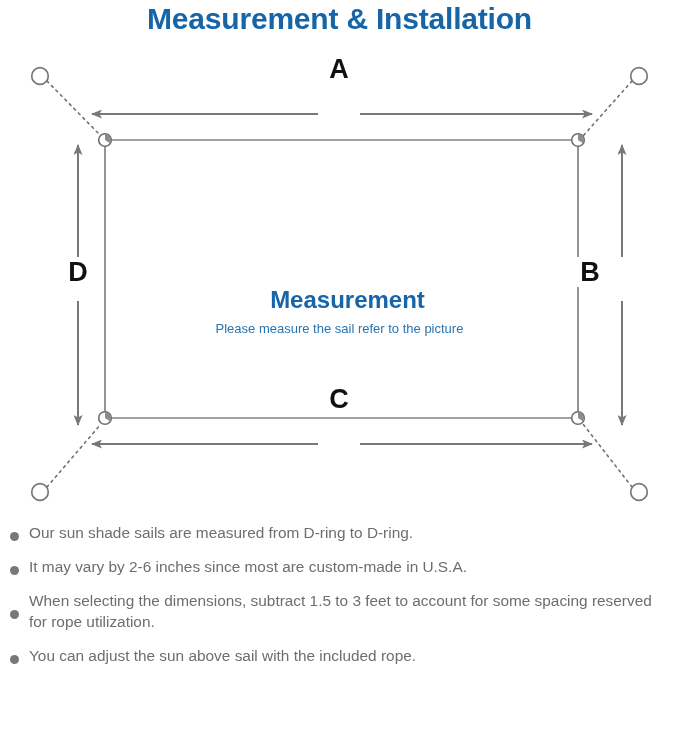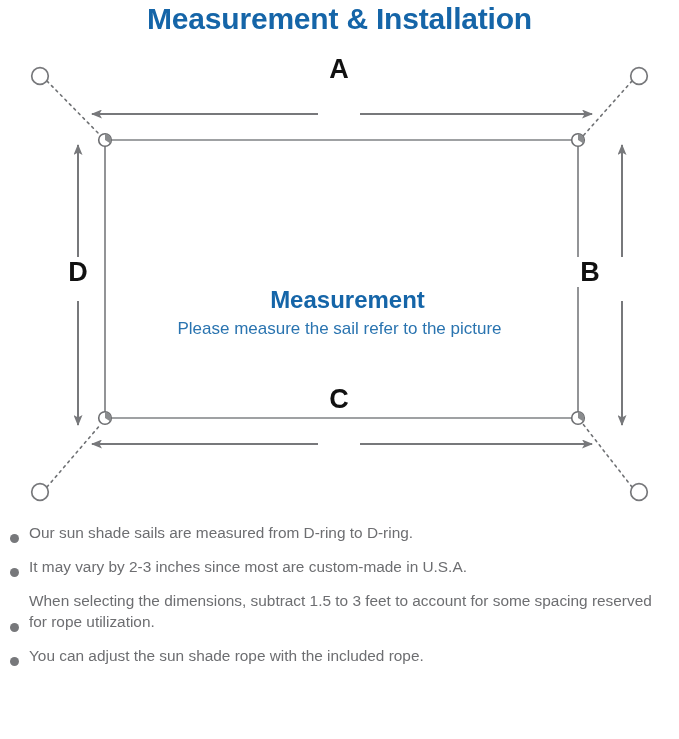--- a/index.html
+++ b/index.html
@@ -48,21 +48,21 @@
     pointer-events: none;
   }
   .center-title {
     font-size: 24px;
     font-weight: bold;
     color: #1565a8;
     line-height: 32px;
     margin-left: 16px;
   }
   .center-sub {
-    font-size: 17px;
+    font-size: 13px;
     color: #2a74b0;
     line-height: 22px;
     margin-top: 2px;
   }
   .dim-label {
     position: absolute;
     font-family: "Liberation Sans", sans-serif;
     font-weight: bold;
     font-size: 27px;
     color: #111111;
@@ -72,21 +72,21 @@
   }
   .notes {
     position: absolute;
     left: 0;
     top: 522px;
     width: 679px;
   }
   .note {
     position: relative;
     display: flex;
-    align-items: flex-end;
+    align-items: center;
     padding: 0 14px 0 10px;
     margin-bottom: 13px;
   }
   .note-bullet {
     flex: 0 0 auto;
     width: 9px;
     height: 9px;
     border-radius: 50%;
     background: #77787b;
     margin-top: 7px;
@@ -170,25 +170,25 @@
     </div>
   </div>
 
   <div class="notes">
     <div class="note">
       <span class="note-bullet"></span>
       <span class="note-text">Our sun shade sails are measured from D-ring to D-ring.</span>
     </div>
     <div class="note">
       <span class="note-bullet"></span>
-      <span class="note-text">It may vary by 2-3 inches since most are custom-made in U.S.A.</span>
+      <span class="note-text">It may vary by 2-6 inches since most are custom-made in U.S.A.</span>
     </div>
     <div class="note">
       <span class="note-bullet"></span>
       <span class="note-text">When selecting the dimensions, subtract 1.5 to 3 feet to account for some spacing reserved for rope utilization.</span>
     </div>
     <div class="note">
       <span class="note-bullet"></span>
-      <span class="note-text">You can adjust the sun shade rope with the included rope.</span>
+      <span class="note-text">You can adjust the sun above sail with the included rope.</span>
     </div>
   </div>
 
 </div>
 
 </body></html>

